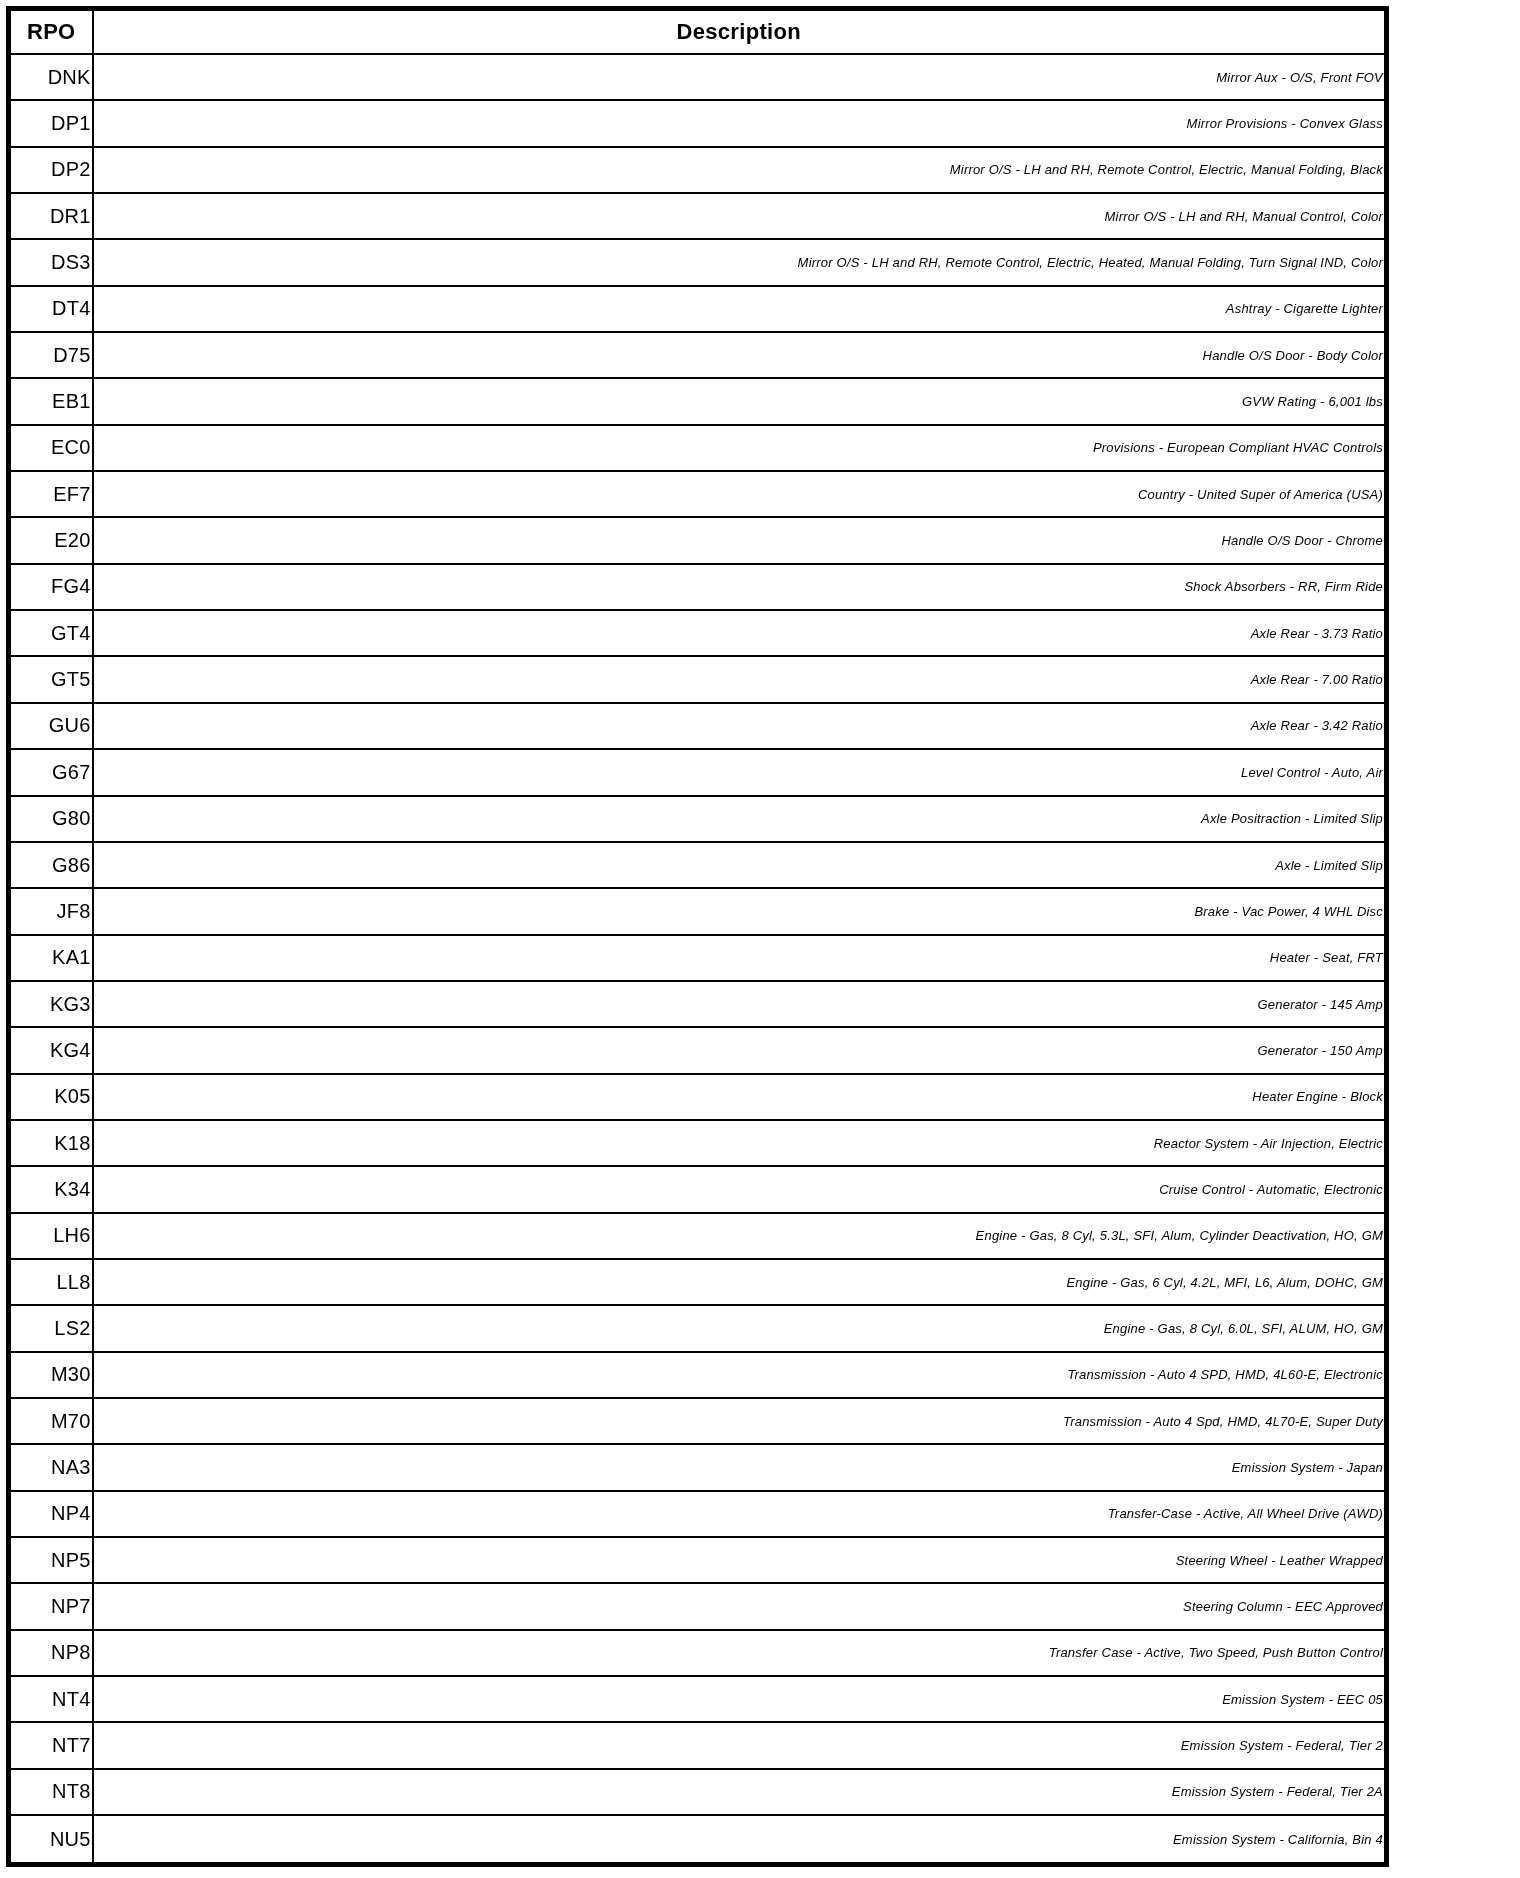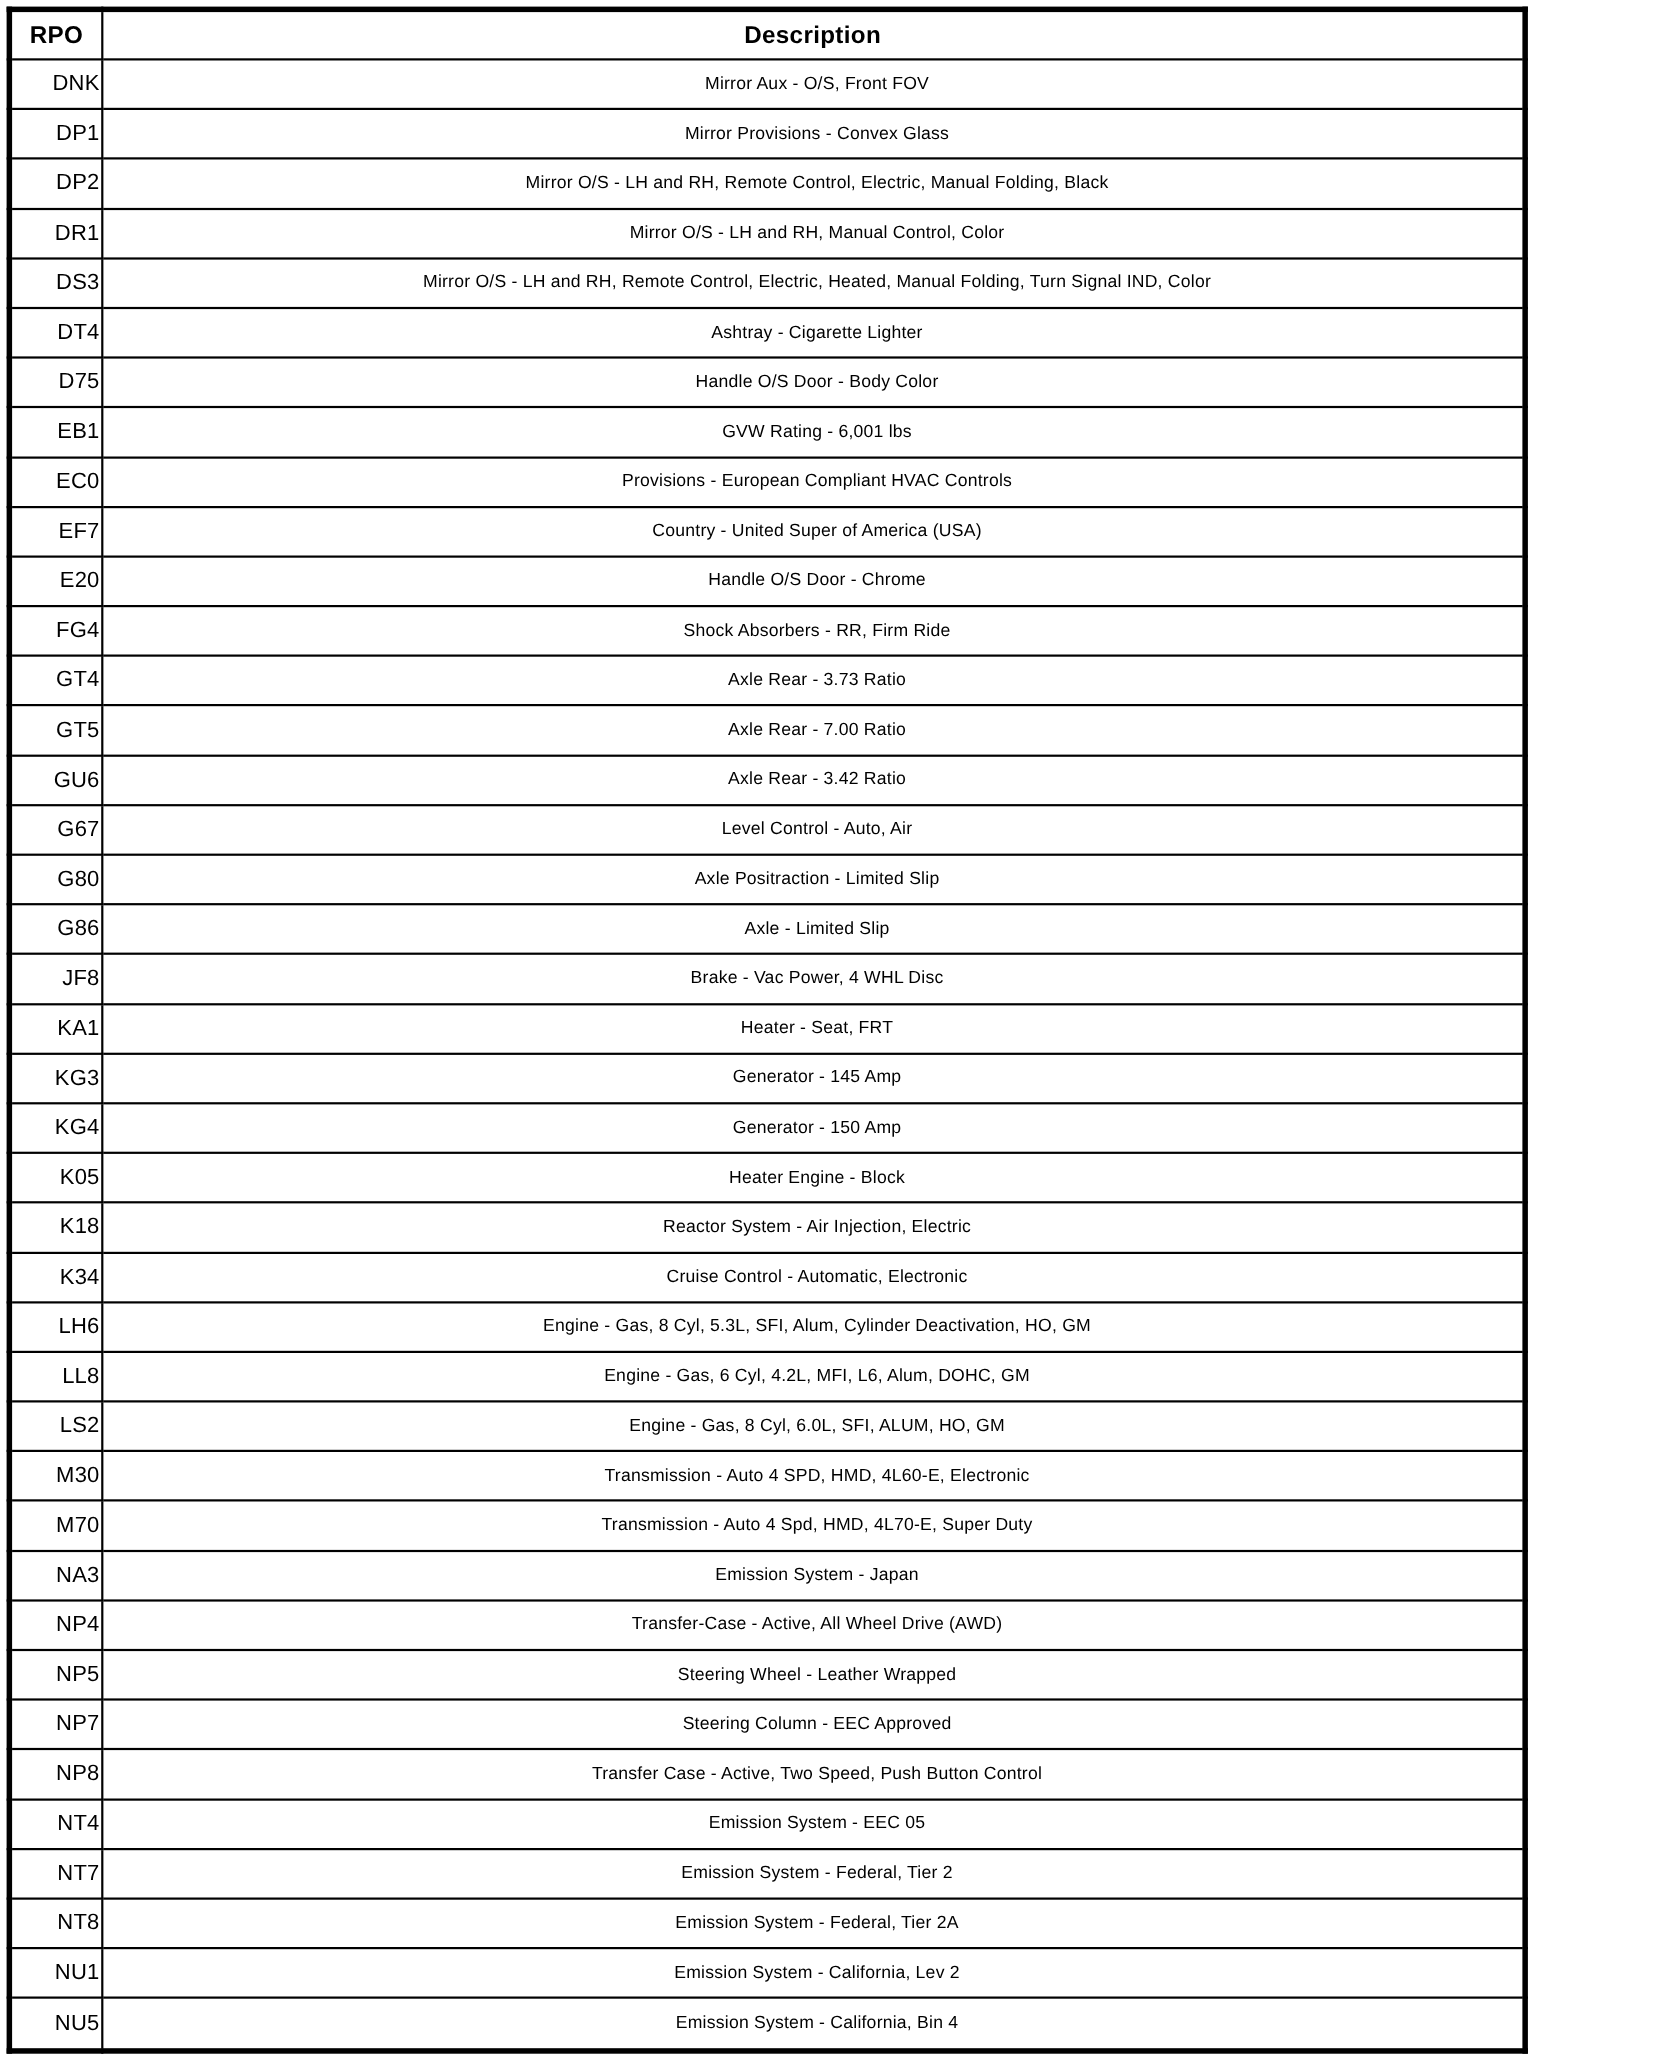--- a/index.html
+++ b/index.html
@@ -41,25 +41,26 @@
     letter-spacing: 0.3px;
   }
   col.code-col { width: 84px; }
   td.code-cell {
     text-align: right;
     vertical-align: middle;
     font-size: 20px;
     letter-spacing: 0.2px;
   }
   td.desc-cell {
-    text-align: center;
+    text-align: right;
     vertical-align: middle;
     padding-left: 9px;
-    font-size: 16px;
+    font-size: 13px;
     letter-spacing: 0.2px;
+    font-style: italic;
   }
 </style>
 </head>
 <body>
 
 <table class="rpo-table">
   <colgroup>
     <col class="code-col">
     <col>
   </colgroup>
@@ -256,23 +257,19 @@
   <tr>
     <td class="code-cell">NT7</td>
     <td class="desc-cell">Emission System - Federal, Tier 2</td>
   </tr>
 
   <tr>
     <td class="code-cell">NT8</td>
     <td class="desc-cell">Emission System - Federal, Tier 2A</td>
   </tr>
 
-  <tr>
-    <td class="code-cell">NU1</td>
-    <td class="desc-cell">Emission System - California, Lev 2</td>
-  </tr>
 
   <tr>
     <td class="code-cell">NU5</td>
     <td class="desc-cell">Emission System - California, Bin 4</td>
   </tr>
 </tbody>
 </table>
 
 </body></html>

